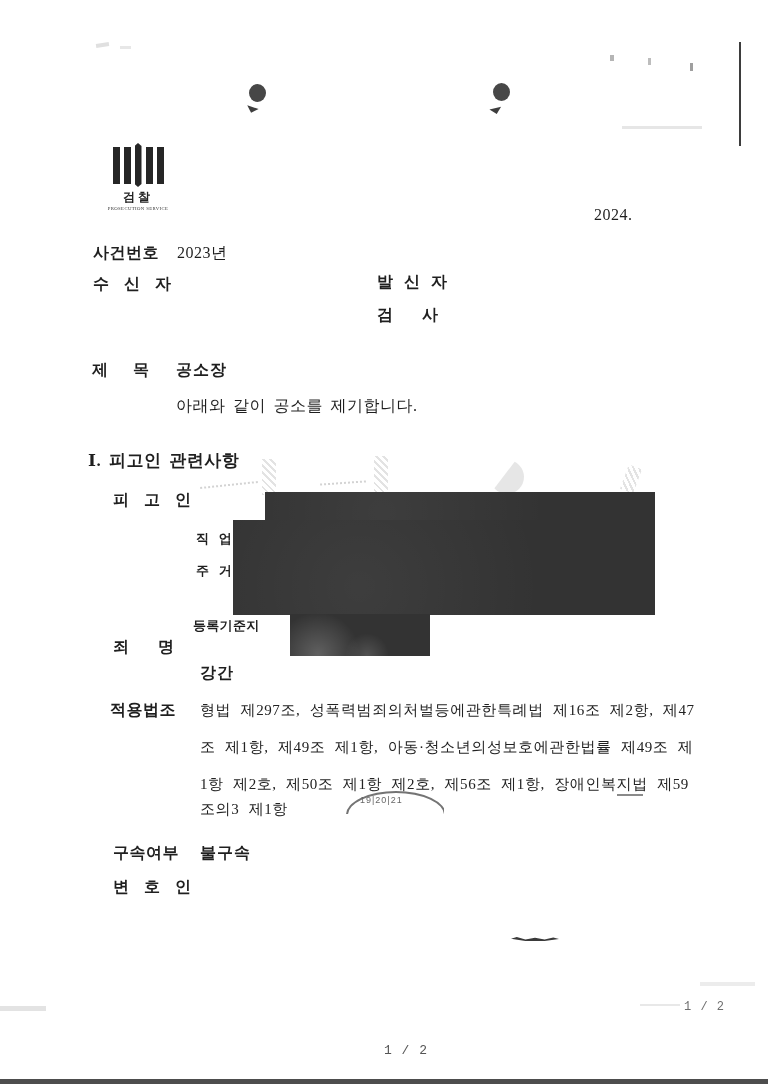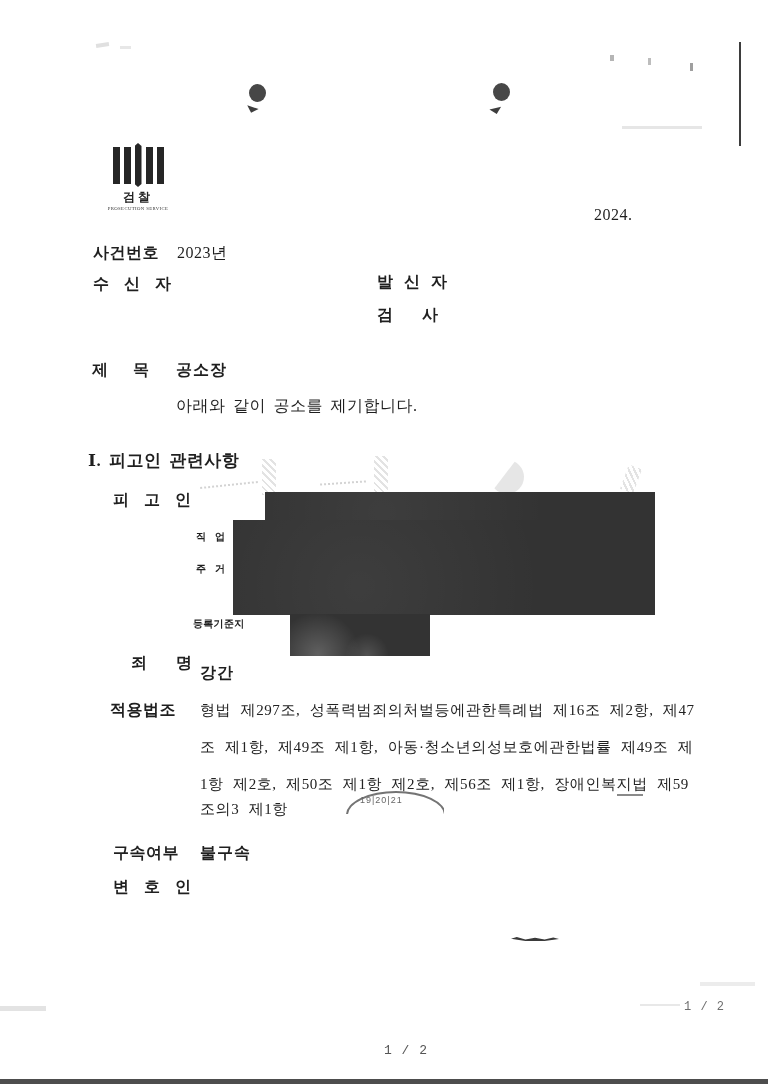--- a/index.html
+++ b/index.html
@@ -9,21 +9,21 @@
     font-family:"Liberation Serif","DejaVu Serif",serif;
     color:#1f1f1f;
   }
   .abs{position:absolute;white-space:nowrap;}
   .b{font-weight:bold;}
   .ws6{word-spacing:6px;}
   .ws10{word-spacing:10px;}
   .ws20{word-spacing:20px;}
   .ws24{word-spacing:24px;}
   .t16{font-size:16px;letter-spacing:0.5px;}
-  .t15{font-size:10px;letter-spacing:0.3px;}
+  .t15{font-size:13px;letter-spacing:0.3px;}
   .law-line{font-size:15px;letter-spacing:0.6px;word-spacing:5px;color:#222;}
   
   .dot{position:absolute;width:17px;height:18px;border-radius:50%;background:#474747;}
   .arrow{position:absolute;width:0;height:0;border-left:6px solid transparent;border-right:6px solid transparent;border-top:6px solid #1c1c1c;opacity:.85;}
   .smudge{position:absolute;background:#e0e0e0;}
   .vline{position:absolute;width:2px;background:#3d3d3d;}
   
   .logo{position:absolute;left:106px;top:143px;width:64px;text-align:center;}
   .bars{display:flex;justify-content:center;align-items:center;gap:4px;height:44px;}
   .bar{width:7px;height:37px;background:#262626;}
@@ -107,21 +107,21 @@
   <div class="abs b t16 ws10" style="left:113px;top:490px;">피 고 인</div>
 
   <div class="redact" style="left:265px;top:492px;width:390px;height:29px;"></div>
   <div class="redact" style="left:233px;top:520px;width:422px;height:95px;"></div>
   <div class="redact redact-c" style="left:290px;top:614px;width:140px;height:42px;"></div>
 
   <div class="abs b t15 ws6" style="left:196px;top:530px;">직 업</div>
   <div class="abs b t15 ws6" style="left:196px;top:562px;">주 거</div>
   <div class="abs b t15" style="left:193px;top:617px;">등록기준지</div>
 
-  <div class="abs b t16 ws24" style="left:113px;top:653px;margin-left:18px;">죄 명</div>
+  <div class="abs b t16 ws24" style="left:113px;top:637px;">죄 명</div>
   <div class="abs b t16" style="left:200px;top:663px;letter-spacing:1px;">강간</div>
 
   <div class="abs b t16" style="left:110px;top:700px;">적용법조</div>
   <div class="abs law-line" style="left:200px;top:701px;">형법 제297조, 성폭력범죄의처벌등에관한특례법 제16조 제2항, 제47</div>
   <div class="abs law-line" style="left:200px;top:738px;">조 제1항, 제49조 제1항, 아동·청소년의성보호에관한법률 제49조 제</div>
   <div class="abs law-line" style="left:200px;top:775px;">1항 제2호, 제50조 제1항 제2호, 제56조 제1항, 장애인복지법 제59</div>
   <div class="abs law-line" style="left:200px;top:800px;">조의3 제1항</div>
 
   <div class="stamp">
     <div class="stamp-arc"></div>

